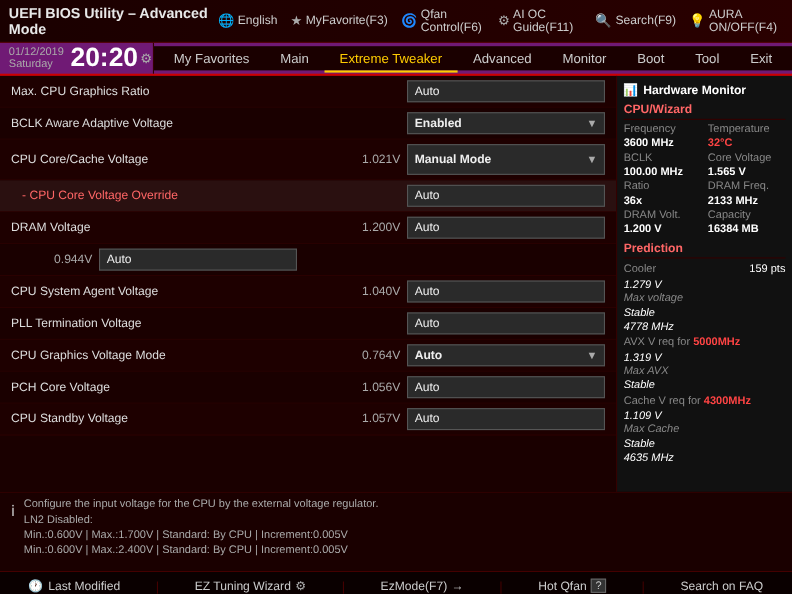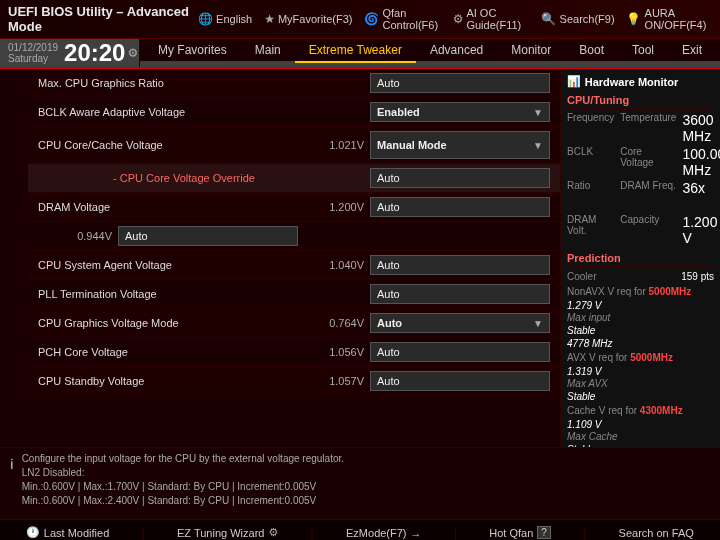--- a/index.html
+++ b/index.html
@@ -88,21 +88,21 @@
 
     .setting-row {
       display: flex;
       align-items: center;
       padding: 4px 10px;
       border-bottom: 1px solid #2a0000;
       min-height: 28px;
     }
     .setting-row:nth-child(odd) { background: #1e0000; }
     .setting-row:nth-child(even) { background: #1a0000; }
-    .setting-row.highlighted { background: #5a0000; text-align: center; }
+    .setting-row.highlighted { background: #5a0000; }
     .setting-row.sub-item { background: #2a1010; }
 
     .setting-label {
       flex: 1;
       color: #ddd;
       font-size: 11px;
     }
     .setting-label.sub {
       color: #ff6666;
       padding-left: 10px;
@@ -179,32 +179,32 @@
     .hw-section-title {
       color: #ff6666;
       font-size: 11px;
       font-weight: bold;
       margin: 6px 0 3px 0;
       border-bottom: 1px solid #330000;
       padding-bottom: 2px;
     }
     .hw-grid {
       display: grid;
-      grid-template-columns: 1fr 1fr 1fr 1fr;
+      grid-template-columns: 1fr 1fr;
       gap: 2px 6px;
       margin-bottom: 4px;
     }
     .hw-label {
       color: #888;
       font-size: 10px;
     }
     .hw-value {
       color: #fff;
-      font-size: 14px;
-      font-weight: normal;
+      font-size: 10px;
+      font-weight: bold;
     }
     .hw-value.red { color: #ff4444; }
     .prediction-section { margin-top: 6px; }
     .pred-title {
       color: #ff6666;
       font-size: 11px;
       font-weight: bold;
       border-bottom: 1px solid #330000;
       padding-bottom: 2px;
       margin-bottom: 4px;
@@ -278,21 +278,21 @@
         <span class="icon-sym">🔍</span>
         <span>Search(F9)</span>
       </div>
       <div class="title-icon-item">
         <span class="icon-sym">💡</span>
         <span>AURA ON/OFF(F4)</span>
       </div>
     </div>
 </div>
 
-<div style="display:flex; align-items:flex-start; background:#404040; border-bottom:2px solid #cc0000;">
+<div style="display:flex; align-items:center; background:#701a75; border-bottom:2px solid #cc0000;">
 
   <div style="display:flex; align-items:center; padding:2px 8px; gap:6px; border-right:1px solid #330000; min-width:110px;">
     <div>
       <div style="font-size:10px;color:#aaa;">01/12/2019</div>
       <div style="font-size:10px;color:#aaa;">Saturday</div>
     </div>
     <div style="display:flex;align-items:center;gap:2px;">
       <div id="time-display" style="font-size:24px;color:#fff;font-weight:bold;">20:20</div>
       <span style="color:#aaa;font-size:12px;cursor:pointer;">⚙</span>
     </div>
@@ -304,21 +304,21 @@
       <div class="nav-item">Main</div>
       <div class="nav-item active">Extreme Tweaker</div>
       <div class="nav-item">Advanced</div>
       <div class="nav-item">Monitor</div>
       <div class="nav-item">Boot</div>
       <div class="nav-item">Tool</div>
       <div class="nav-item">Exit</div>
     </div>
 </div>
 
-<div id="content-area" style="display:flex;height:378px;margin-left:28px;">
+<div id="content-area" style="display:flex;height:378px;">
 
   <div id="left-panel" style="flex:1;overflow-y:auto;">
     <div id="settings-list">
 
     <div class="setting-row">
           <div class="setting-label">Max. CPU Graphics Ratio</div>
           <div style="width: 50px;"></div>
           <div class="setting-control">
             <div class="auto-field" style="background:#2a2a2a;border:1px solid #555;color:#eee;padding:2px 6px;font-size:11px;width:100%;height:20px;display:flex;align-items:center;">Auto</div>
           </div>
@@ -402,21 +402,21 @@
           </div>
         </div>
       </div>
   </div>
 
   <div id="right-panel">
     <div id="hw-monitor-title">
       <span>📊</span>
       <span>Hardware Monitor</span>
     </div>
-    <div class="hw-section-title">CPU/Tuning</div>
+    <div class="hw-section-title">CPU/Wizard</div>
     <div class="hw-grid">
       <div class="hw-label">Frequency</div>
       <div class="hw-label">Temperature</div>
       <div class="hw-value">3600 MHz</div>
       <div class="hw-value red">32°C</div>
       <div class="hw-label">BCLK</div>
       <div class="hw-label">Core Voltage</div>
       <div class="hw-value">100.00 MHz</div>
       <div class="hw-value">1.565 V</div>
       <div class="hw-label">Ratio</div>
@@ -428,28 +428,23 @@
       <div class="hw-value">1.200 V</div>
       <div class="hw-value">16384 MB</div>
     </div>
 
     <div class="prediction-section">
       <div class="pred-title">Prediction</div>
       <div class="pred-cooler">
         <span class="pred-label">Cooler</span>
         <span class="pred-value">159 pts</span>
       </div>
-      <div style="font-size:10px;margin-bottom:3px;">
-        <span class="pred-freq-label">NonAVX V req</span>
-        <span class="pred-freq-label"> for </span>
-        <span class="pred-freq-bold">5000MHz</span>
-      </div>
       <div class="pred-volts-grid">
         <span class="pred-vv">1.279 V</span>
-        <span class="pred-vl">Max input</span>
+        <span class="pred-vl">Max voltage</span>
         <span></span>
         <span class="pred-vv">Stable</span>
         <span></span>
         <span class="pred-vv">4778 MHz</span>
       </div>
       <div style="font-size:10px;margin:3px 0;">
         <span class="pred-freq-label">AVX V req</span>
         <span class="pred-freq-label"> for </span>
         <span class="pred-freq-bold">5000MHz</span>
       </div>

